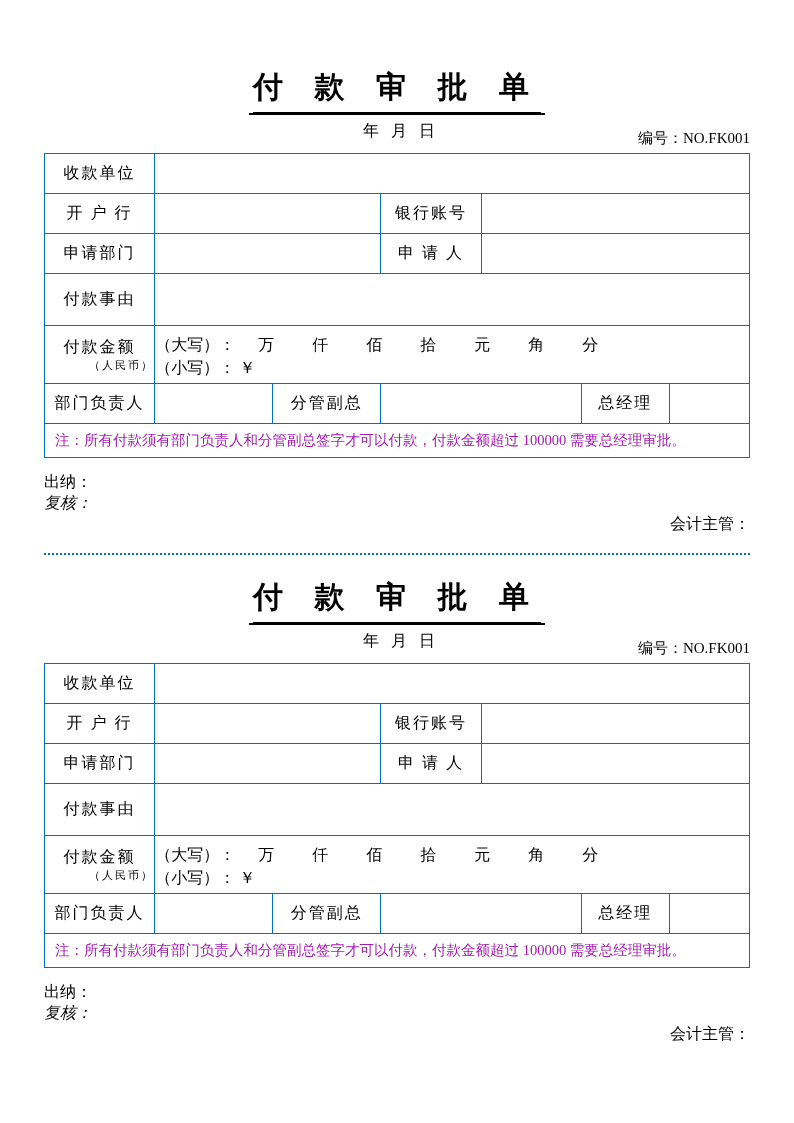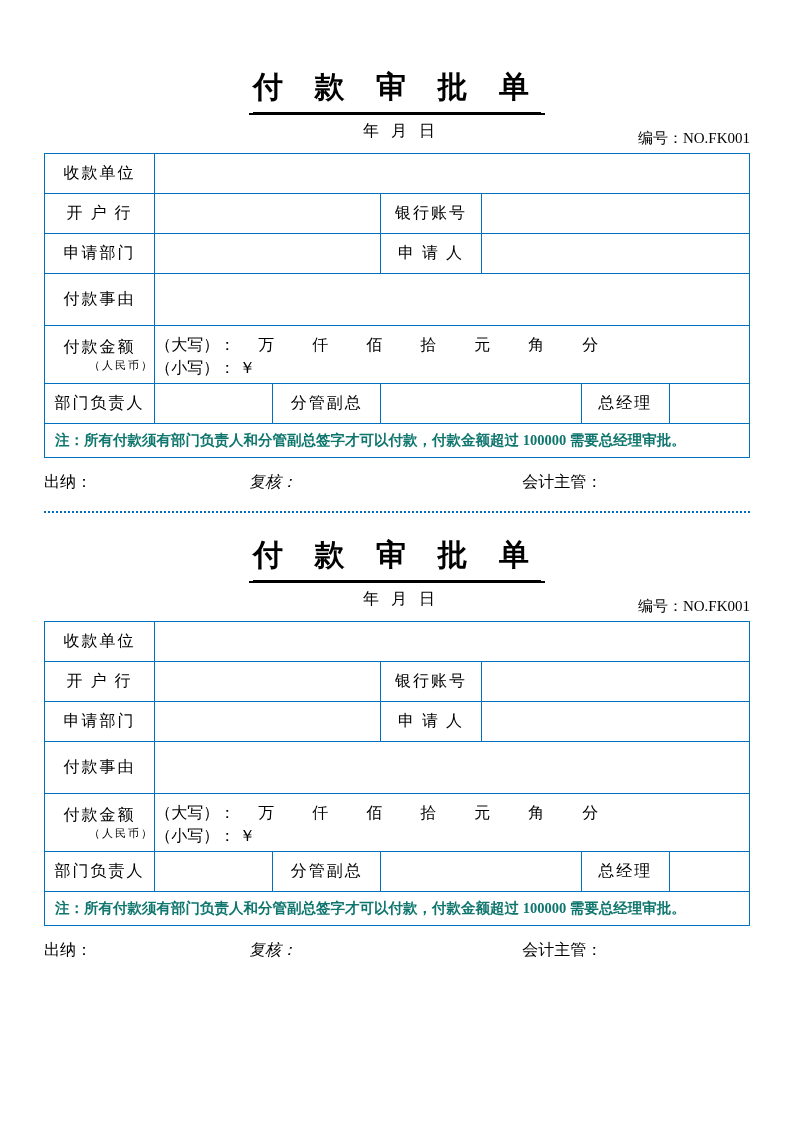--- a/index.html
+++ b/index.html
@@ -87,37 +87,37 @@
     justify-content: flex-start;
     gap: 0;
     padding: 4px 0 0 0;
   }
   .cnunit {
     display: inline-block;
     width: 54px;
     text-align: center;
   }
   .note-row td {
-    color: #0f766e;
+    color: #a21caf;
     font-size: 14.5px;
     text-align: left;
     padding: 6px 10px;
     height: 34px;
-    font-weight: bold;
   }
   .foot-row {
     display: flex;
     justify-content: flex-start;
     font-size: 16px;
     margin-top: 14px;
+    flex-direction: column;
   }
   .foot-row > div { flex: 1; }
   .foot-row > div:nth-child(1) { flex: 0.9; }
   .foot-row > div:nth-child(2) { flex: 1.2; font-style: italic; }
-  .foot-row > div:nth-child(3) { flex: 1.0; }
+  .foot-row > div:nth-child(3) { flex: 1.0; text-align: right; }
   .divider {
     border: none;
     border-top: 2px dotted #0070c0;
     margin: 18px 0 22px 0;
   }
   .sub {
     font-size: 11px;
     margin-left: 44px;
   }
   .amount-wrap {

